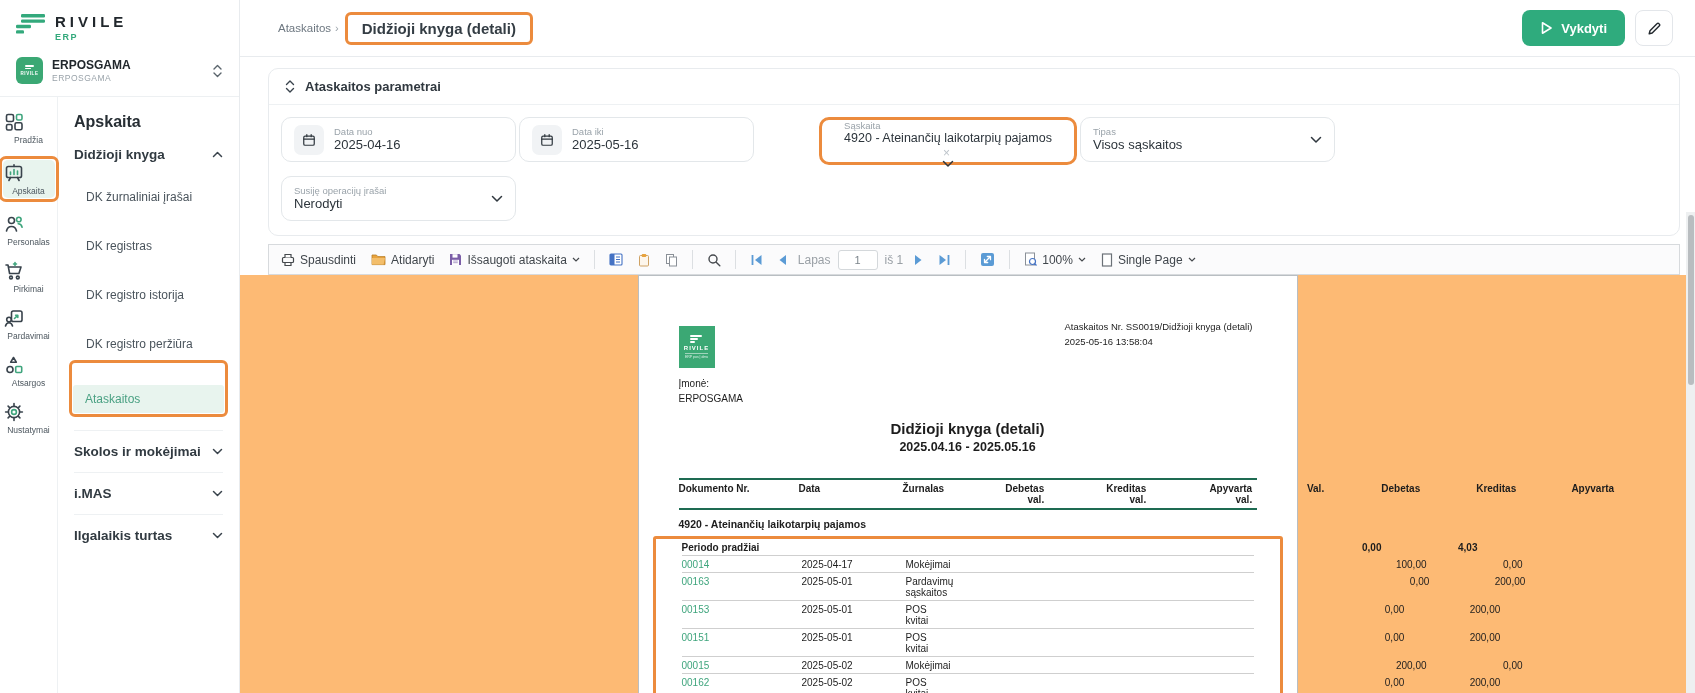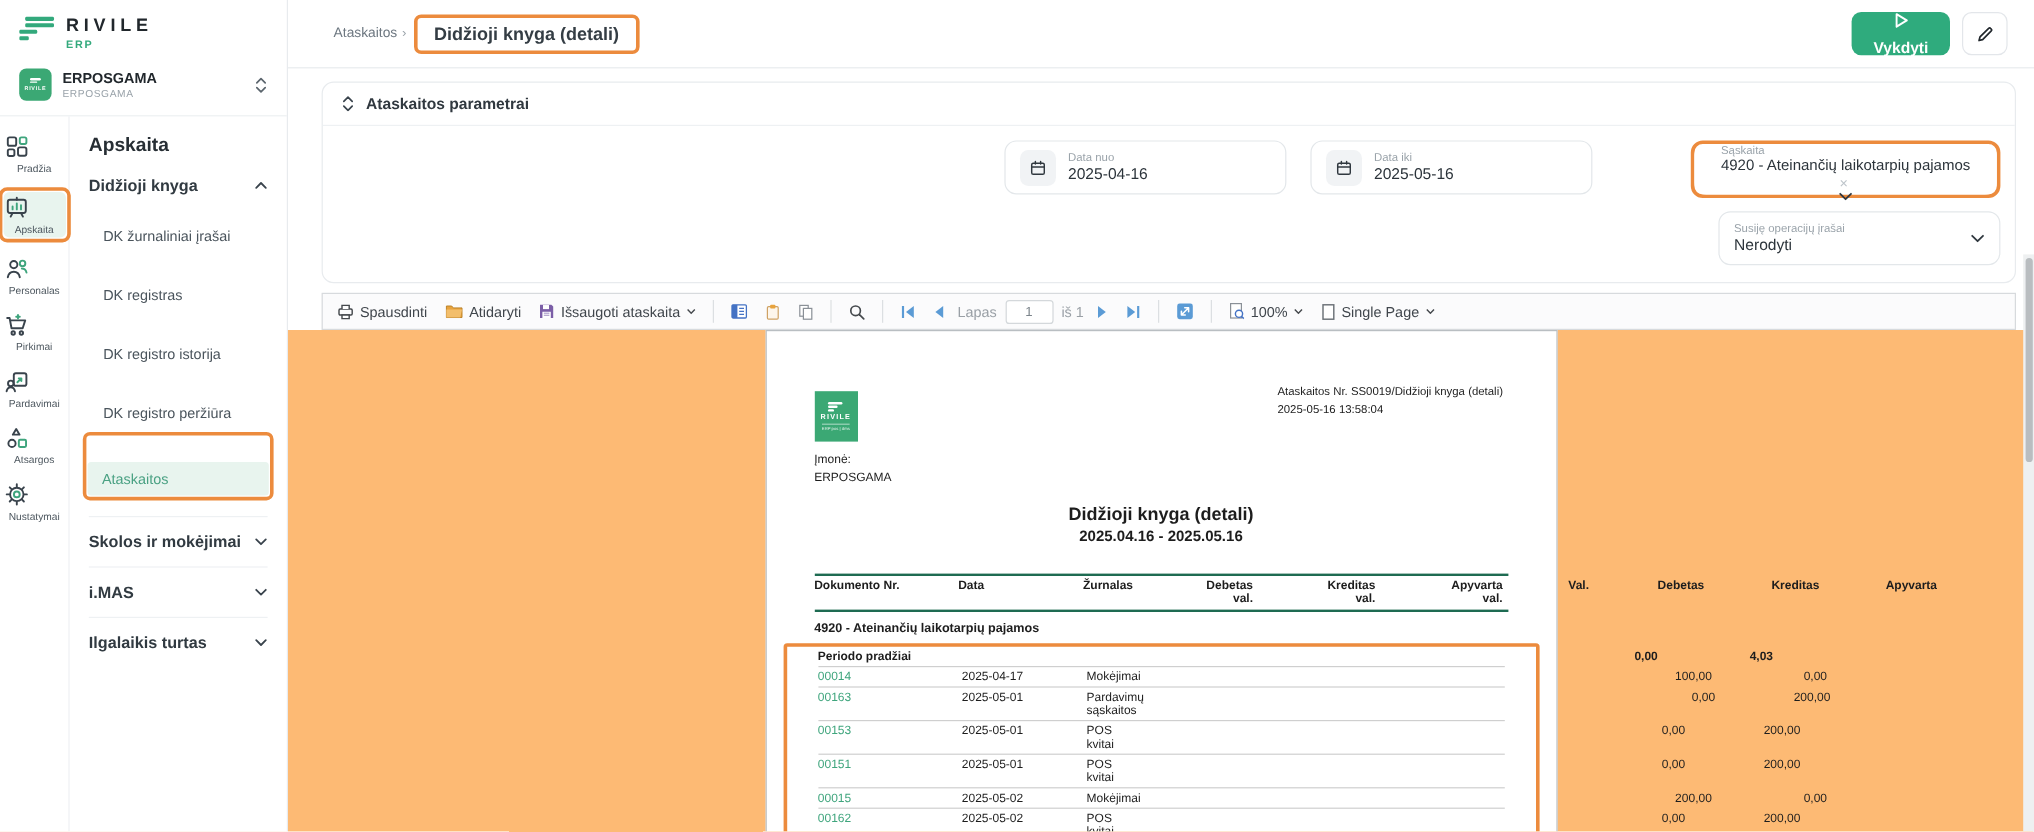--- a/index.html
+++ b/index.html
@@ -37,28 +37,28 @@
   .menu-div { border-top:1px solid #eef1f3; margin:13px 0; }
 
   
   .main { flex:1; display:flex; flex-direction:column; position:relative; min-width:0; }
   .topbar { height:57px; flex:0 0 57px; border-bottom:1px solid #e8ebee; display:flex; align-items:center; padding:0 22px 0 38px; }
   .crumb { font-size:11.5px; color:#6d7780; }
   .crumb-sep { font-size:11px; color:#9aa3aa; margin:0 4px; }
   .title-obox { border:3px solid #EC8B3D; border-radius:6px; padding:5px 14px; margin-left:2px; }
   .page-title { font-size:15px; font-weight:bold; color:#343d44; }
   .top-actions { margin-left:auto; display:flex; align-items:center; gap:10px; }
-  .btn-run { display:flex; align-items:center; gap:8px; background:#2FAB7D; color:#fff; border:none; border-radius:8px; height:36px; padding:0 18px; font-size:13px; font-weight:bold; font-family:inherit; cursor:pointer;flex-direction:column; }
+  .btn-run { display:flex; align-items:center; gap:8px; background:#2FAB7D; color:#fff; border:none; border-radius:8px; height:36px; padding:0 18px; font-size:13px; font-weight:bold; font-family:inherit; cursor:pointer; }
   .btn-edit { width:38px; height:36px; background:#fff; border:1px solid #e3e6ea; border-radius:8px; display:flex; align-items:center; justify-content:center; cursor:pointer; }
 
   .params-card { margin:11px 15px 0 28px; border:1px solid #e8ebee; border-radius:10px; background:#fff; }
   .params-head { display:flex; align-items:center; gap:10px; padding:10px 16px; border-bottom:1px solid #eef1f3; }
   .params-head .ph-label { font-size:13px; font-weight:bold; color:#30383f; }
   .params-body { padding:12px 12px 14px; }
-  .prow { display:flex; gap:20px;justify-content:flex-end; }
+  .prow { display:flex; gap:3px; }
   .prow + .prow { margin-top:11px; }
   .field { height:45px; border:1px solid #e3e7ea; border-radius:10px; background:#fff; display:flex; align-items:center; padding:0 12px; cursor:pointer; }
   .icobox { width:30px; height:30px; border-radius:7px; background:#f1f3f5; display:flex; align-items:center; justify-content:center; margin-right:10px; flex:0 0 30px; }
   .fmeta { flex:1; line-height:1.2; min-width:0; }
   .flabel { font-size:9.5px; color:#9aa3aa; white-space:nowrap; }
   .fvalue { font-size:13px; color:#2c343b; white-space:nowrap; }
   .f-235 { width:235px; } .f-250 { width:252px; } .f-255 { width:255px; }
   .f-offset { margin-left:62px; }
   .field-obox { border:3px solid #EC8B3D; border-radius:10px; }
   .field-obox .field { border:none; height:42px;flex-direction:column; }
@@ -353,20 +353,31 @@
               </span>
               <span class="fclear">×</span>
               <span>
                 <svg width="12" height="8" viewBox="0 0 12 8" fill="none" stroke="#30383f" stroke-width="1.5" stroke-linecap="round" stroke-linejoin="round">
                     <path d="M1.5 1.5L6 6l4.5-4.5"></path>
                   </svg>
               </span>
             </div>
           </div>
 
+          <div class="field f-255">
+            <span class="fmeta">
+              <div class="flabel">Tipas</div>
+              <div class="fvalue">Visos sąskaitos</div>
+            </span>
+            <span>
+              <svg width="12" height="8" viewBox="0 0 12 8" fill="none" stroke="#30383f" stroke-width="1.5" stroke-linecap="round" stroke-linejoin="round">
+                  <path d="M1.5 1.5L6 6l4.5-4.5"></path>
+                </svg>
+            </span>
+          </div>
         </div>
 
         <div class="prow">
           <div class="field f-235">
             <span class="fmeta">
               <div class="flabel">Susiję operacijų įrašai</div>
               <div class="fvalue">Nerodyti</div>
             </span>
             <span>
               <svg width="12" height="8" viewBox="0 0 12 8" fill="none" stroke="#30383f" stroke-width="1.5" stroke-linecap="round" stroke-linejoin="round">

